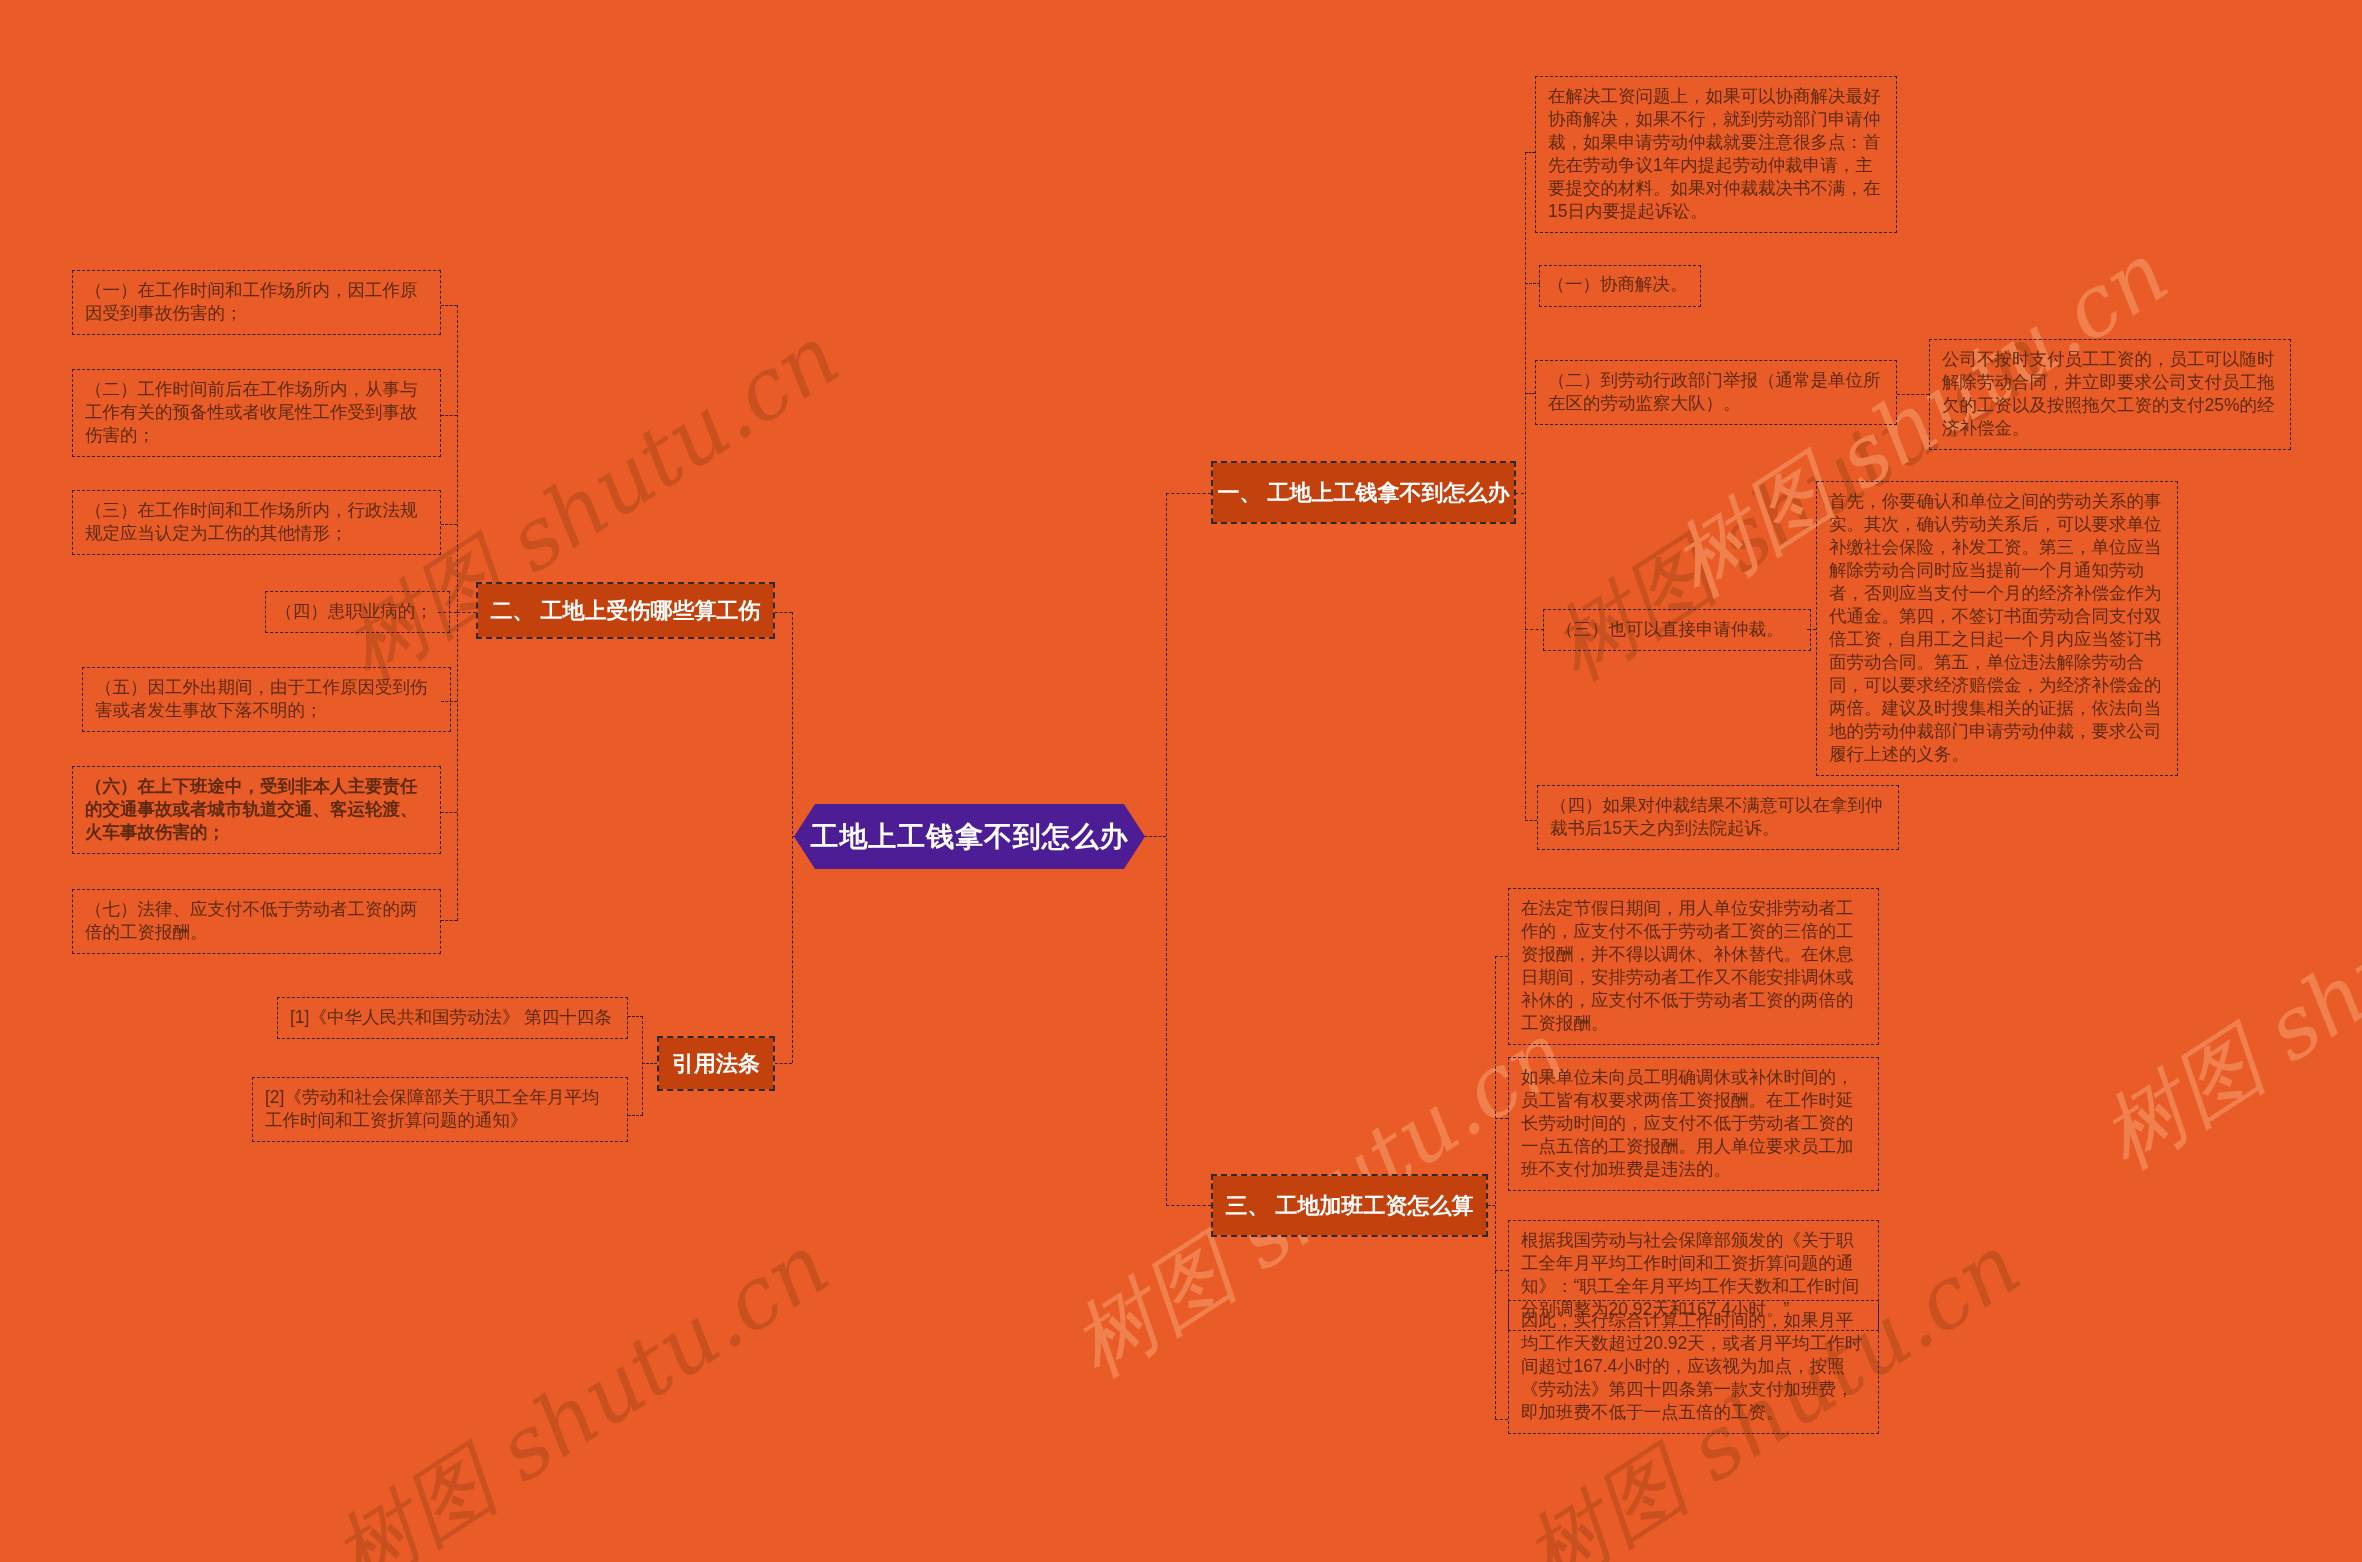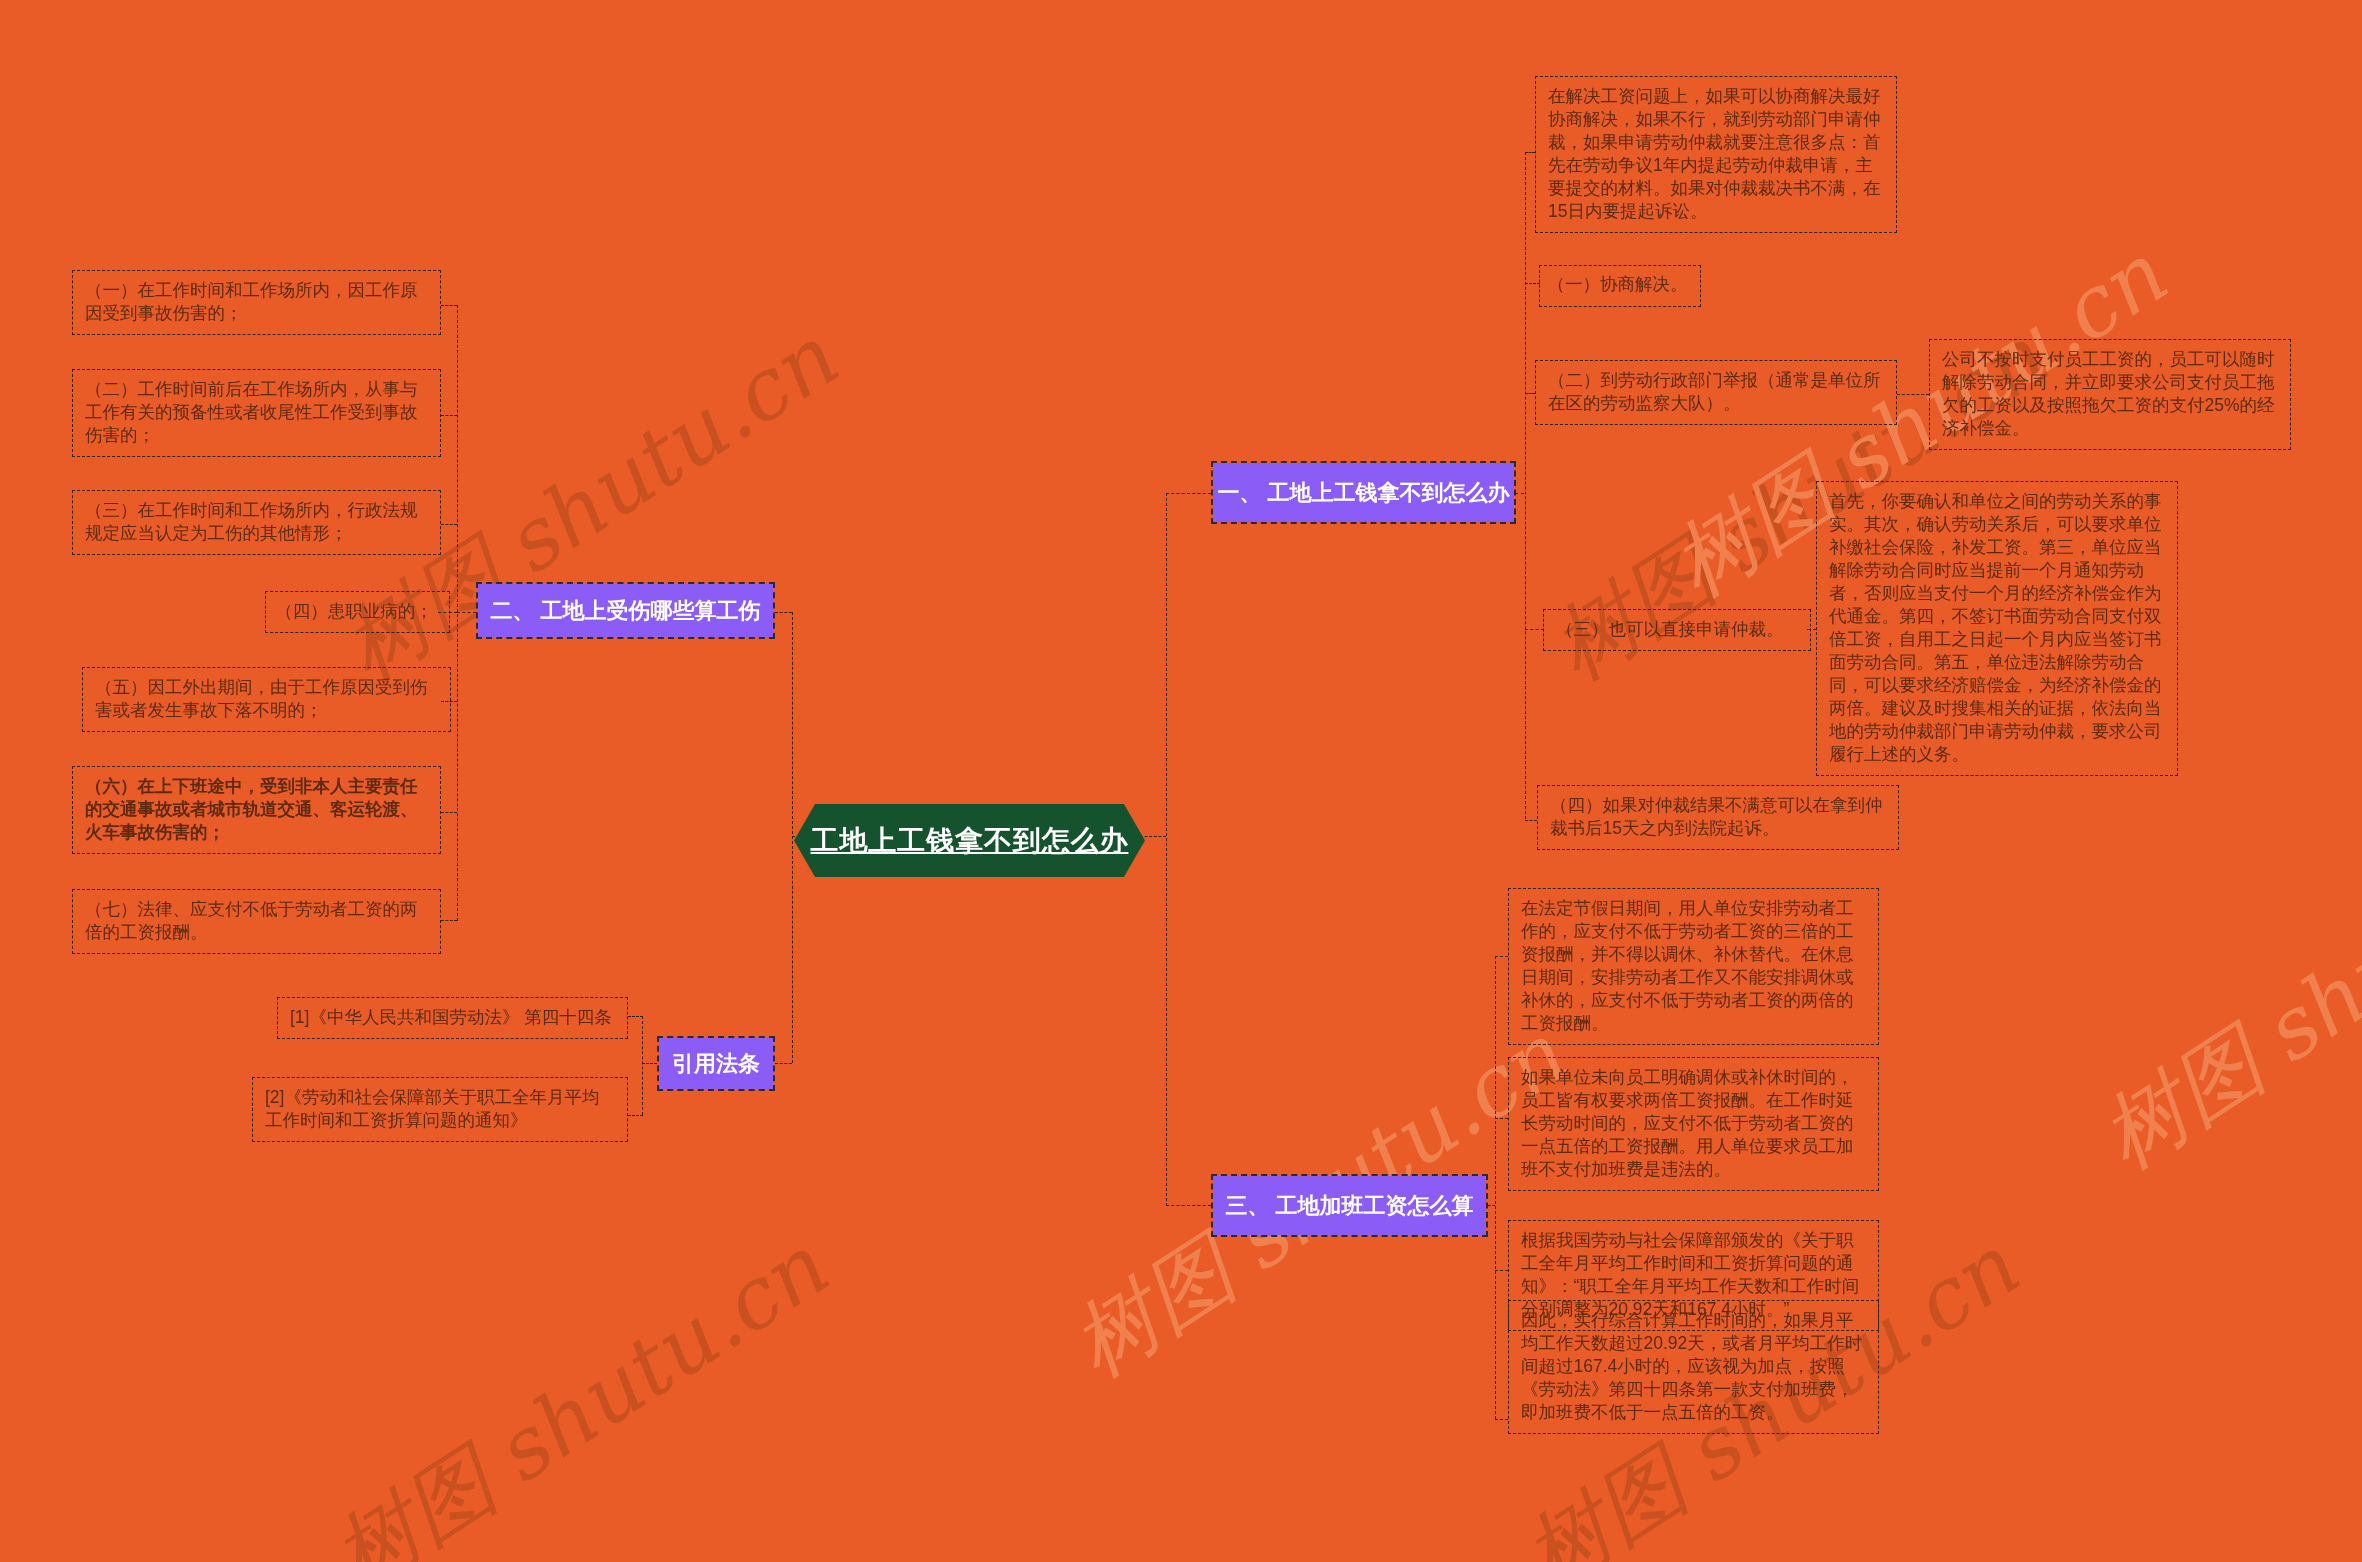--- a/index.html
+++ b/index.html
@@ -33,41 +33,40 @@
     border:1.8px dashed #34200f;
     padding:8.3px 12px;
     font-size:17.5px;
     line-height:23px;
     color:#5d2a10;
   }
   
   .lab{
     position:absolute;
     box-sizing:border-box;
-    background:#8b5cf6;
+    background:#c2410c;
     background-clip:padding-box;
     border:2.8px dashed #2b2b2b;
     color:#ffffff;
     font-weight:bold;
     font-size:22px;
     display:flex;align-items:center;justify-content:center;
     white-space:nowrap;
   }
   
   #center{
     position:absolute;
-    left:794px;top:804px;width:351px;height:73px;
-    background:#14532d;
+    left:794px;top:804px;width:351px;height:65px;
+    background:#4c1d95;
     clip-path:polygon(0% 50%,6% 0%,94% 0%,100% 50%,94% 100%,6% 100%);
     color:#ffffff;
     font-size:28px;font-weight:bold;
     display:flex;align-items:center;justify-content:center;
     white-space:nowrap;
     letter-spacing:0.9px;
-    text-decoration:underline;
   }
   
   #b2i1{left:72px;top:270px;width:369px;}
   #b2i2{left:72px;top:369px;width:369px;}
   #b2i3{left:72px;top:490px;width:369px;}
   #b2i4{left:265px;top:591px;width:185px;padding:8.3px 9.2px;}
   #b2i5{left:82px;top:667px;width:369px;}
   #b2i6{left:72px;top:766px;width:369px;font-weight:bold;}
   #b2i7{left:72px;top:889px;width:369px;}
   #law1{left:277px;top:997px;width:351px;}

